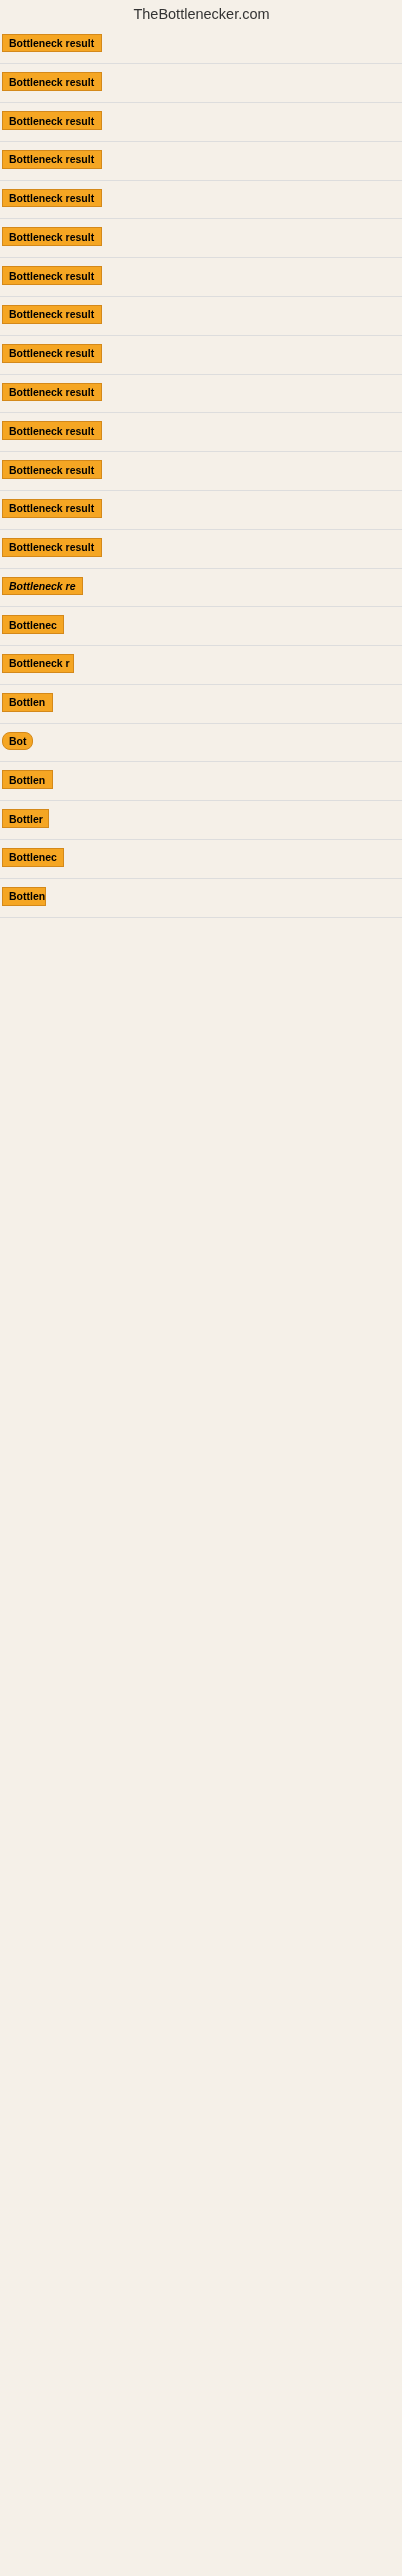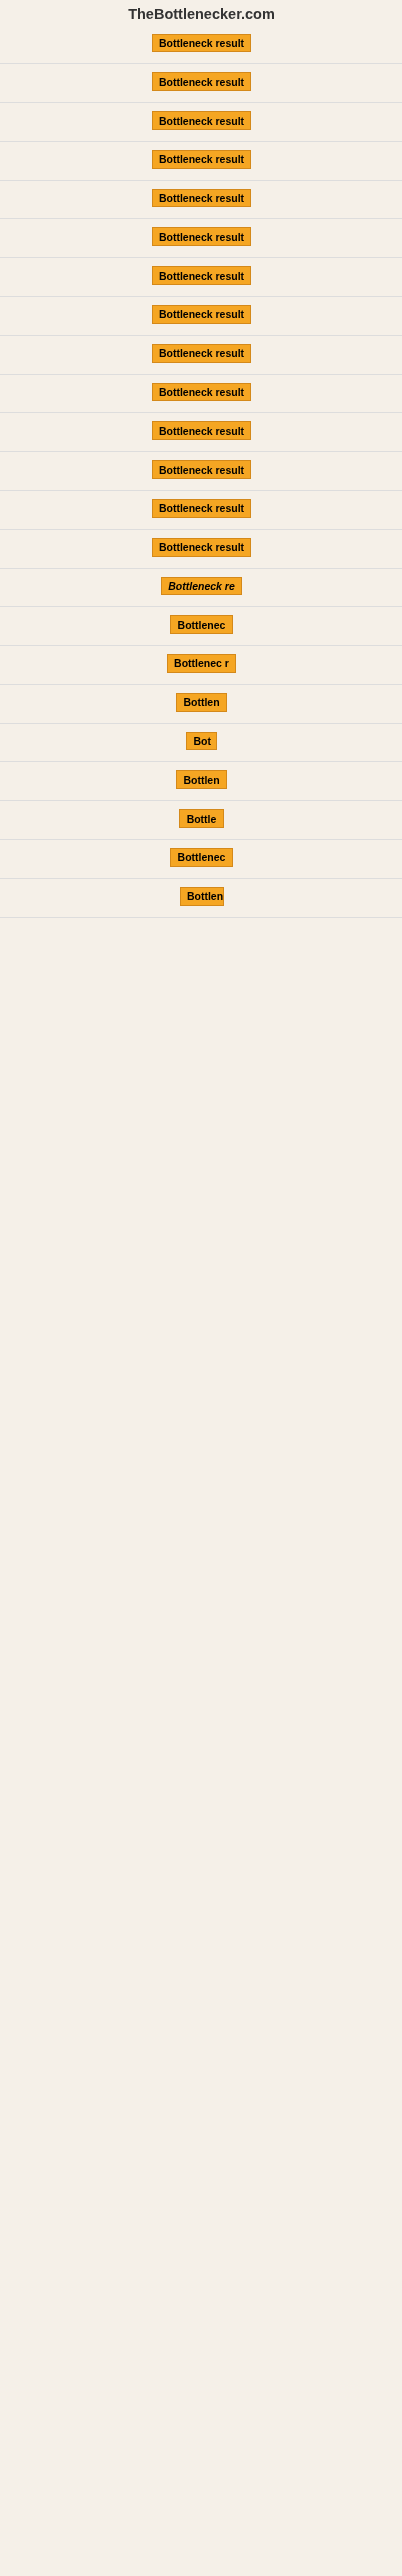--- a/index.html
+++ b/index.html
@@ -14,39 +14,38 @@
       background-color: #f5f0e8;
       font-family: Arial, sans-serif;
       position: relative;
     }
 
     .site-title {
       text-align: center;
       font-size: 14.5px;
       color: #333;
       padding: 6.4px 0 3.2px 0;
-      font-weight: bold;
+      font-weight: normal;
     }
 
     .bottleneck-badge {
       display: inline-block;
       background-color: #f5a623;
       color: #000;
       font-size: 10.5px;
       font-weight: bold;
       padding: 2.4px 6.4px;
       border: 0.8px solid #d4891a;
       white-space: nowrap;
       overflow: hidden;
     }
 
     .result-row {
       padding: 8px 1.6px;
       border-bottom: 0.8px solid #ddd;
-      text-align: center;
     }
   </style>
 </head>
 <body>
 
 <div>
   <h1 class="site-title">TheBottlenecker.com</h1>
 
   <div id="results-list">
       <div class="result-row"><span class="bottleneck-badge" style="max-width: 105px;">Bottleneck result</span></div>
@@ -58,22 +57,22 @@
       <div class="result-row"><span class="bottleneck-badge" style="max-width: 105px;">Bottleneck result</span></div>
       <div class="result-row"><span class="bottleneck-badge" style="max-width: 105px;">Bottleneck result</span></div>
       <div class="result-row"><span class="bottleneck-badge" style="max-width: 105px;">Bottleneck result</span></div>
       <div class="result-row"><span class="bottleneck-badge" style="max-width: 105px;">Bottleneck result</span></div>
       <div class="result-row"><span class="bottleneck-badge" style="max-width: 105px;">Bottleneck result</span></div>
       <div class="result-row"><span class="bottleneck-badge" style="max-width: 105px;">Bottleneck result</span></div>
       <div class="result-row"><span class="bottleneck-badge" style="max-width: 105px;">Bottleneck result</span></div>
       <div class="result-row"><span class="bottleneck-badge" style="max-width: 105px;">Bottleneck result</span></div>
       <div class="result-row"><span class="bottleneck-badge" style="max-width: 85px; font-style: italic;">Bottleneck re</span></div>
       <div class="result-row"><span class="bottleneck-badge" style="max-width: 64px;">Bottlenec</span></div>
-      <div class="result-row"><span class="bottleneck-badge" style="max-width: 72px;">Bottlenec r</span></div>
+      <div class="result-row"><span class="bottleneck-badge" style="max-width: 72px;">Bottleneck r</span></div>
       <div class="result-row"><span class="bottleneck-badge" style="max-width: 55px;">Bottlen</span></div>
-      <div class="result-row"><span class="bottleneck-badge" style="max-width: 31px;">Bot</span></div>
+      <div class="result-row"><span class="bottleneck-badge" style="max-width: 31px; border-radius: 8px;">Bot</span></div>
       <div class="result-row"><span class="bottleneck-badge" style="max-width: 55px;">Bottlen</span></div>
-      <div class="result-row"><span class="bottleneck-badge" style="max-width: 47px;">Bottle</span></div>
+      <div class="result-row"><span class="bottleneck-badge" style="max-width: 47px;">Bottler</span></div>
       <div class="result-row"><span class="bottleneck-badge" style="max-width: 63px;">Bottlenec</span></div>
       <div class="result-row"><span class="bottleneck-badge" style="max-width: 44px;">Bottlen</span></div>
     </div>
 </div>
 
 
 </body></html>

